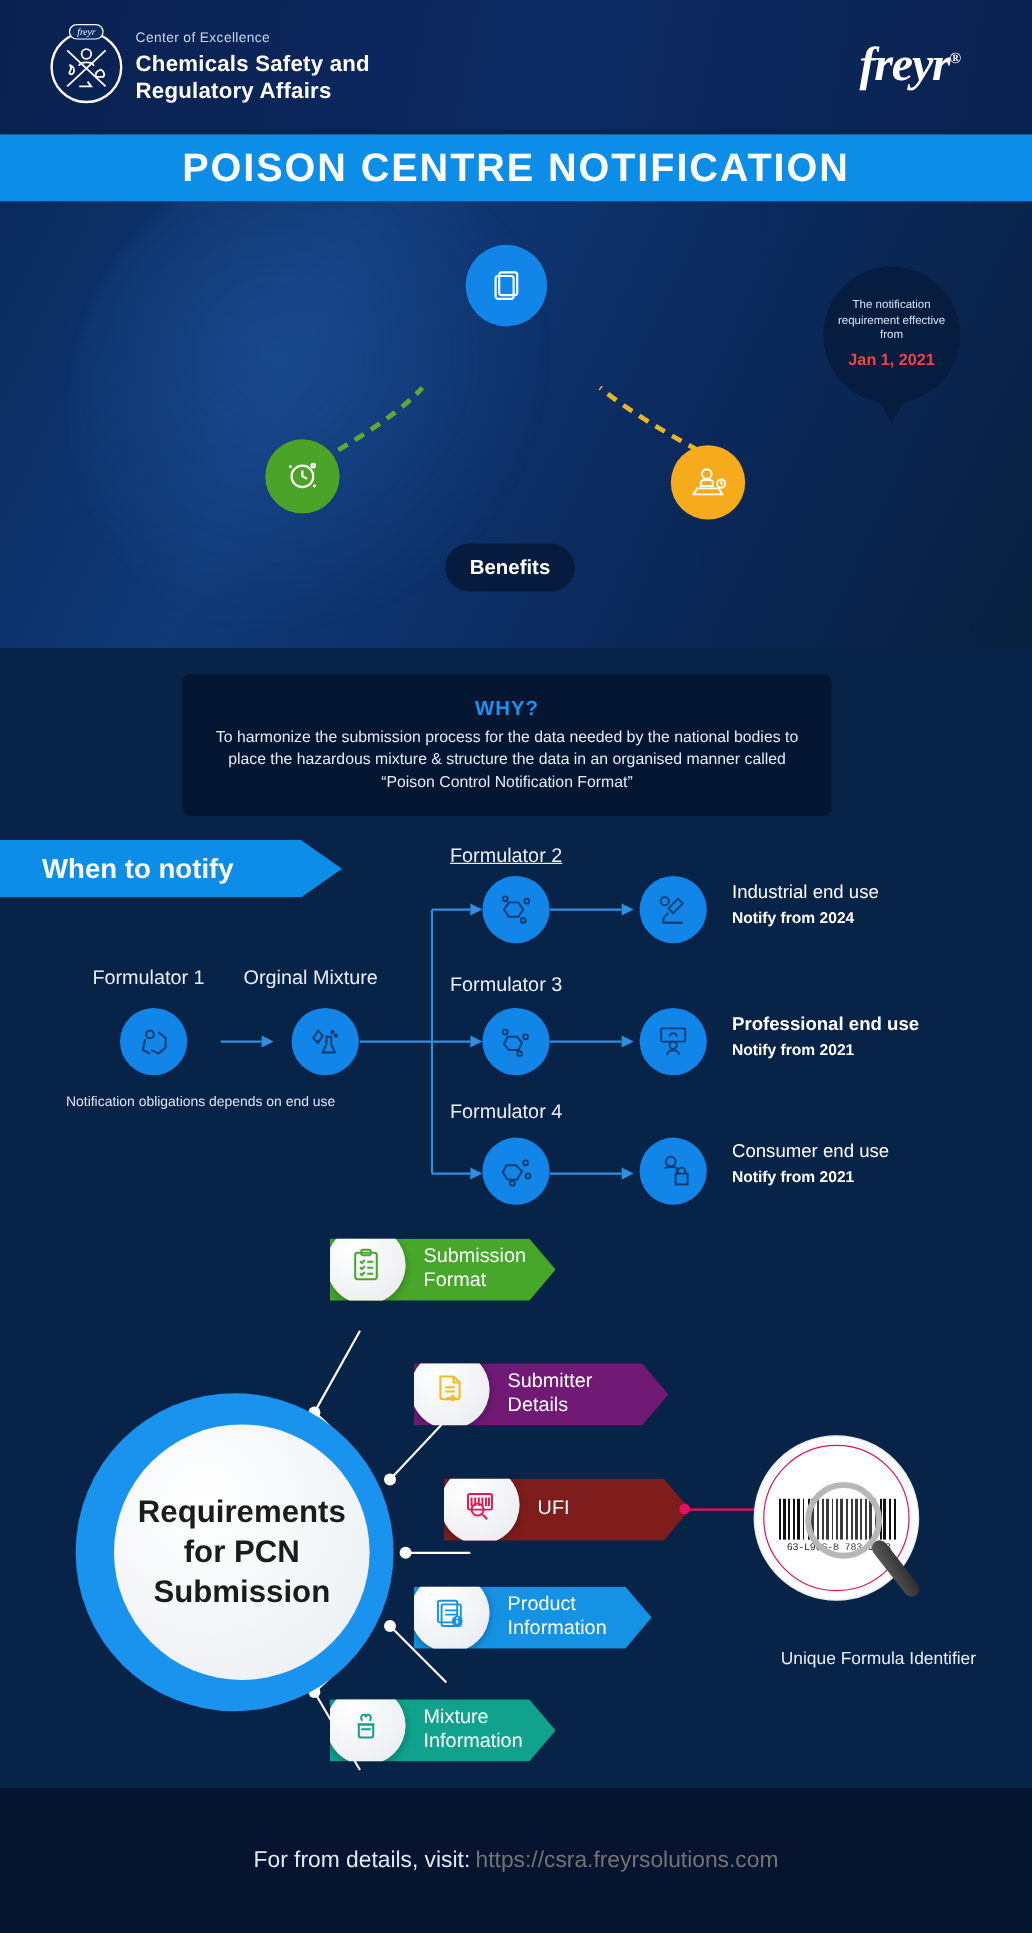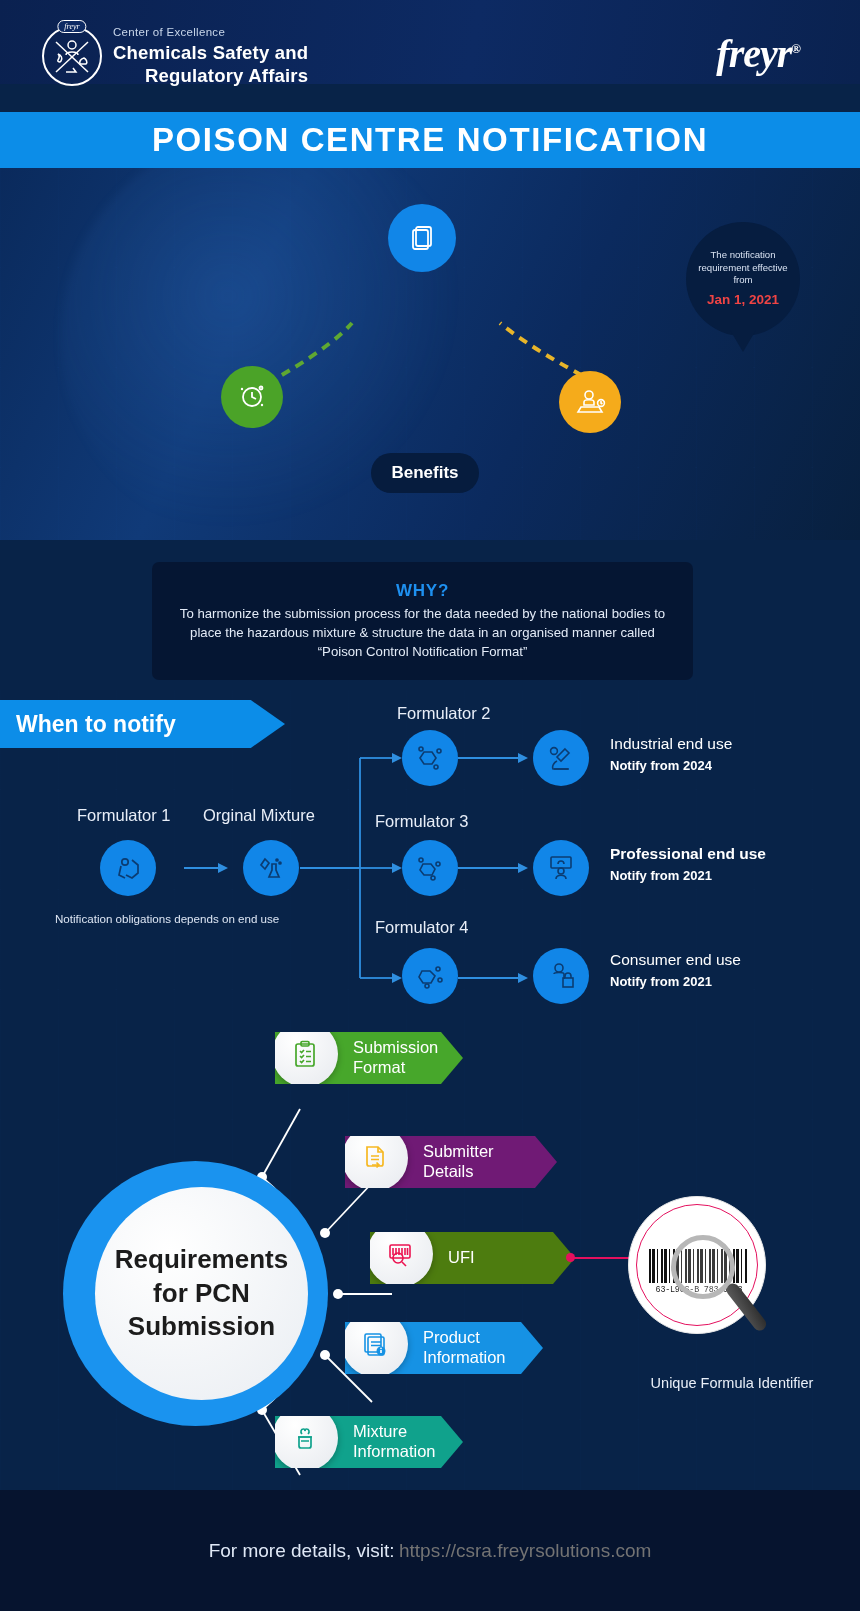--- a/index.html
+++ b/index.html
@@ -16,23 +16,22 @@
     position:absolute;inset:0;opacity:.35;
     background-image:
       linear-gradient(30deg, rgba(40,110,200,.10) 1px, transparent 1px),
       linear-gradient(-30deg, rgba(40,110,200,.10) 1px, transparent 1px),
       linear-gradient(90deg, rgba(40,110,200,.07) 1px, transparent 1px);
     background-size:58px 100px,58px 100px,58px 100px;
   }
 
   
   #header{
-    position:absolute;left:0;top:0;width:860px;height:84px;
+    position:absolute;left:0;top:0;width:860px;height:108px;
     background:linear-gradient(100deg,#0a2150 0%,#0d2a63 55%,#0a2250 100%);
-    text-align:right;
   }
   #logo-mark{
     position:absolute;left:42px;top:26px;width:60px;height:60px;border-radius:50%;
     border:2.2px solid #fff;
   }
   #logo-mark .ring-lbl{
     position:absolute;left:50%;top:-8px;transform:translateX(-50%);
     background:#0d2a63;color:#fff;font-size:8px;padding:1px 6px;border-radius:7px;
     border:1.5px solid #fff;font-style:italic;font-family:"Liberation Serif",serif;
   }
@@ -109,21 +108,21 @@
   #why-title{color:#1e90f0;font-size:17px;font-weight:bold;letter-spacing:.8px;margin-bottom:3px;}
   #why-text{color:#e3ebf7;font-size:13.2px;line-height:1.46;text-align:center;}
 
   
   #flow{
     position:absolute;left:0;top:690px;width:860px;height:330px;
   }
   #when-banner{
     position:absolute;left:0;top:10px;width:285px;height:48px;
     background:#0c8de8;color:#fff;font-size:23px;font-weight:bold;
-    display:flex;align-items:center;padding-left:16px;
+    display:flex;align-items:center;padding-left:35px;
     clip-path:polygon(0 0, 88% 0, 100% 50%, 88% 100%, 0 100%);
   }
   .f-label{position:absolute;color:#e8eef8;font-size:16.5px;white-space:nowrap;}
   .f-circ{
     position:absolute;width:56px;height:56px;border-radius:50%;background:#1186e8;
     display:flex;align-items:center;justify-content:center;
   }
   .endtxt{position:absolute;color:#fff;font-size:15.5px;line-height:1.34;white-space:nowrap;}
   .endtxt b{font-size:13px;}
   #flow-note{position:absolute;left:55px;top:222px;color:#dde6f4;font-size:11.6px;}
@@ -307,21 +306,21 @@
     <line x1="360" y1="288" x2="392" y2="288" stroke="#2f8fe0" stroke-width="1.8"></line>
     <polygon points="392,283 402,288 392,293" fill="#2f8fe0"></polygon>
     <line x1="458" y1="68" x2="518" y2="68" stroke="#2f8fe0" stroke-width="1.8"></line>
     <polygon points="518,63 528,68 518,73" fill="#2f8fe0"></polygon>
     <line x1="458" y1="178" x2="518" y2="178" stroke="#2f8fe0" stroke-width="1.8"></line>
     <polygon points="518,173 528,178 518,183" fill="#2f8fe0"></polygon>
     <line x1="458" y1="288" x2="518" y2="288" stroke="#2f8fe0" stroke-width="1.8"></line>
     <polygon points="518,283 528,288 518,293" fill="#2f8fe0"></polygon>
   </svg>
 
-  <div class="f-label" style="left:397px;top:14px;">Formulator 2</div>
+  <div class="f-label" style="left:375px;top:14px;text-decoration:underline;">Formulator 2</div>
   <div class="f-circ" style="left:402px;top:40px;">
     <svg width="32" height="32" viewBox="0 0 32 32" fill="none" stroke="#0b3c72" stroke-width="1.6">
       <path d="M10 10h8l4 6-4 6h-8l-4-6z"></path>
         <circle cx="7" cy="7" r="2"></circle>
         <circle cx="25" cy="9" r="2"></circle>
         <circle cx="22" cy="25" r="2"></circle>
     </svg>
   </div>
   <div class="f-circ" style="left:533px;top:40px;">
     <svg width="32" height="32" viewBox="0 0 32 32" fill="none" stroke="#0b3c72" stroke-width="1.6">
@@ -435,21 +434,21 @@
         <path d="M18 4v5h5"></path>
       <line x1="11" y1="13" x2="19" y2="13"></line>
         <line x1="11" y1="16.5" x2="19" y2="16.5"></line>
       <path d="M12 22h7l-2.5-2.5M19 22l-2.5 2.5"></path>
     </svg>
   </div>
   <span style="white-space:pre-line">Submitter
 Details</span>
 </div>
 
-<div class="ribbon" style="left:370px;top:1232px;width:205px;background:#4d7c0f;text-align:right;">
+<div class="ribbon" style="left:370px;top:1232px;width:205px;background:#7f1d1d;text-align:right;">
   <div class="ribbon-ico">
     <svg width="30" height="30" viewBox="0 0 30 30" fill="none" stroke="#ec1250" stroke-width="1.6">
       <rect x="5" y="6" width="20" height="13" rx="1.5"></rect>
       <line x1="8" y1="9" x2="8" y2="16"></line>
         <line x1="11" y1="9" x2="11" y2="16"></line>
       <line x1="14" y1="9" x2="14" y2="16"></line>
         <line x1="17" y1="9" x2="17" y2="16"></line>
       <line x1="20" y1="9" x2="20" y2="16"></line>
         <line x1="22.5" y1="9" x2="22.5" y2="16"></line>
       <circle cx="13" cy="19" r="5"></circle>
@@ -493,16 +492,16 @@
 <div id="ufi-connector-dot"></div>
 <div id="ufi-card">
   <div id="ufi-barcode"></div>
   <div id="ufi-code">63-L90S-B   783-J823</div>
   <div id="magnifier"></div>
   <div id="mag-handle"></div>
 </div>
 <div id="ufi-caption">Unique Formula Identifier</div>
 
 <div id="footer">
-  <span>For more details, visit:</span>
+  <span>For from details, visit:</span>
   &nbsp;
   <a href="#">https://csra.freyrsolutions.com</a>
 </div>
 
 </body></html>

